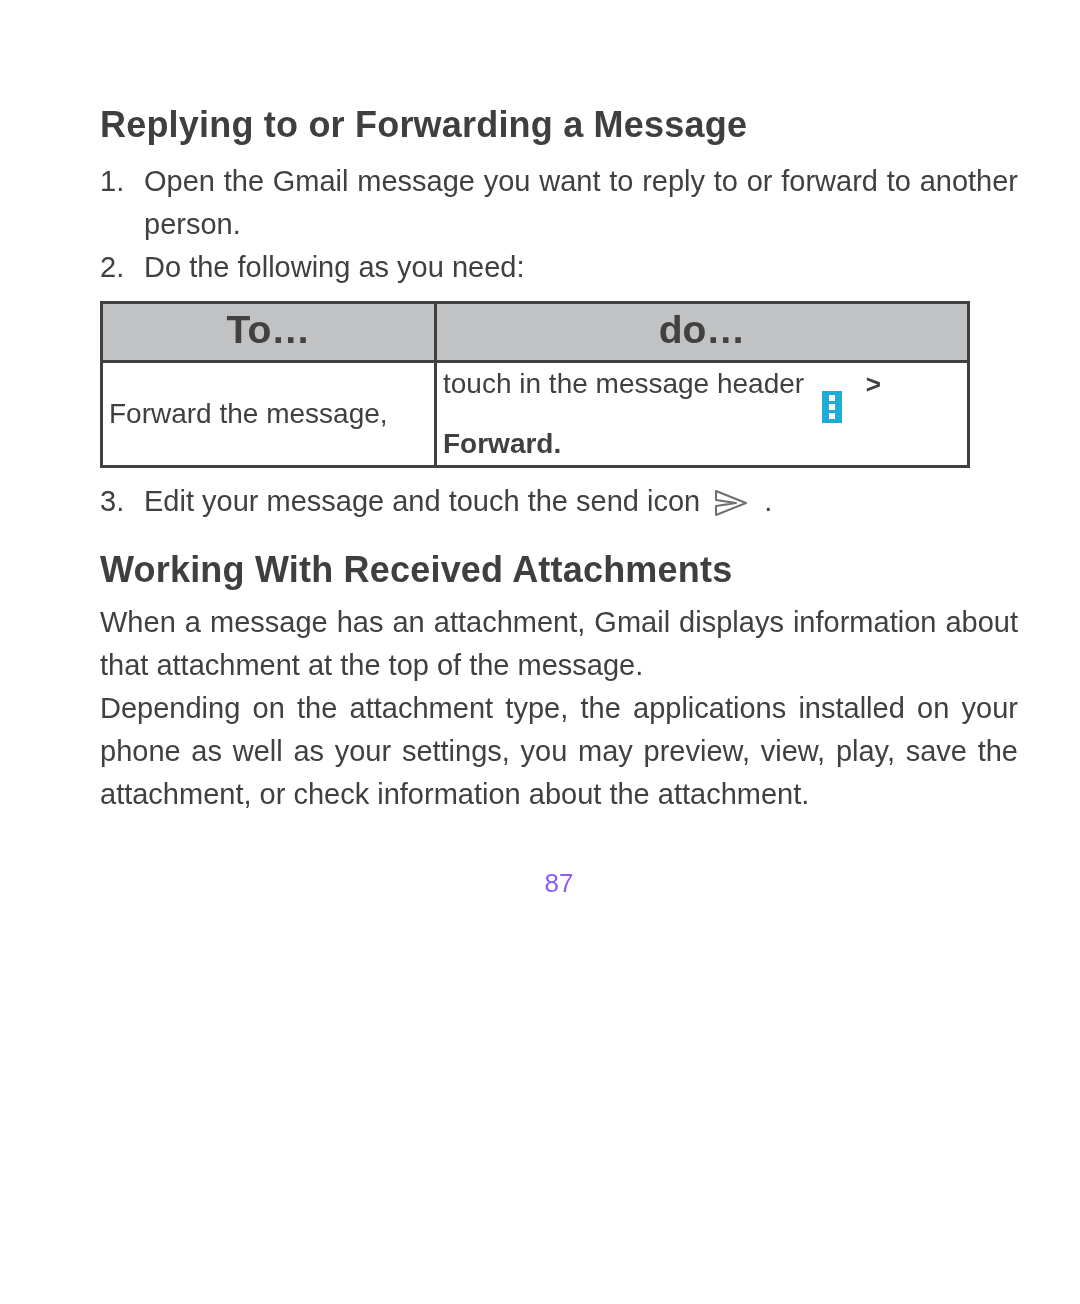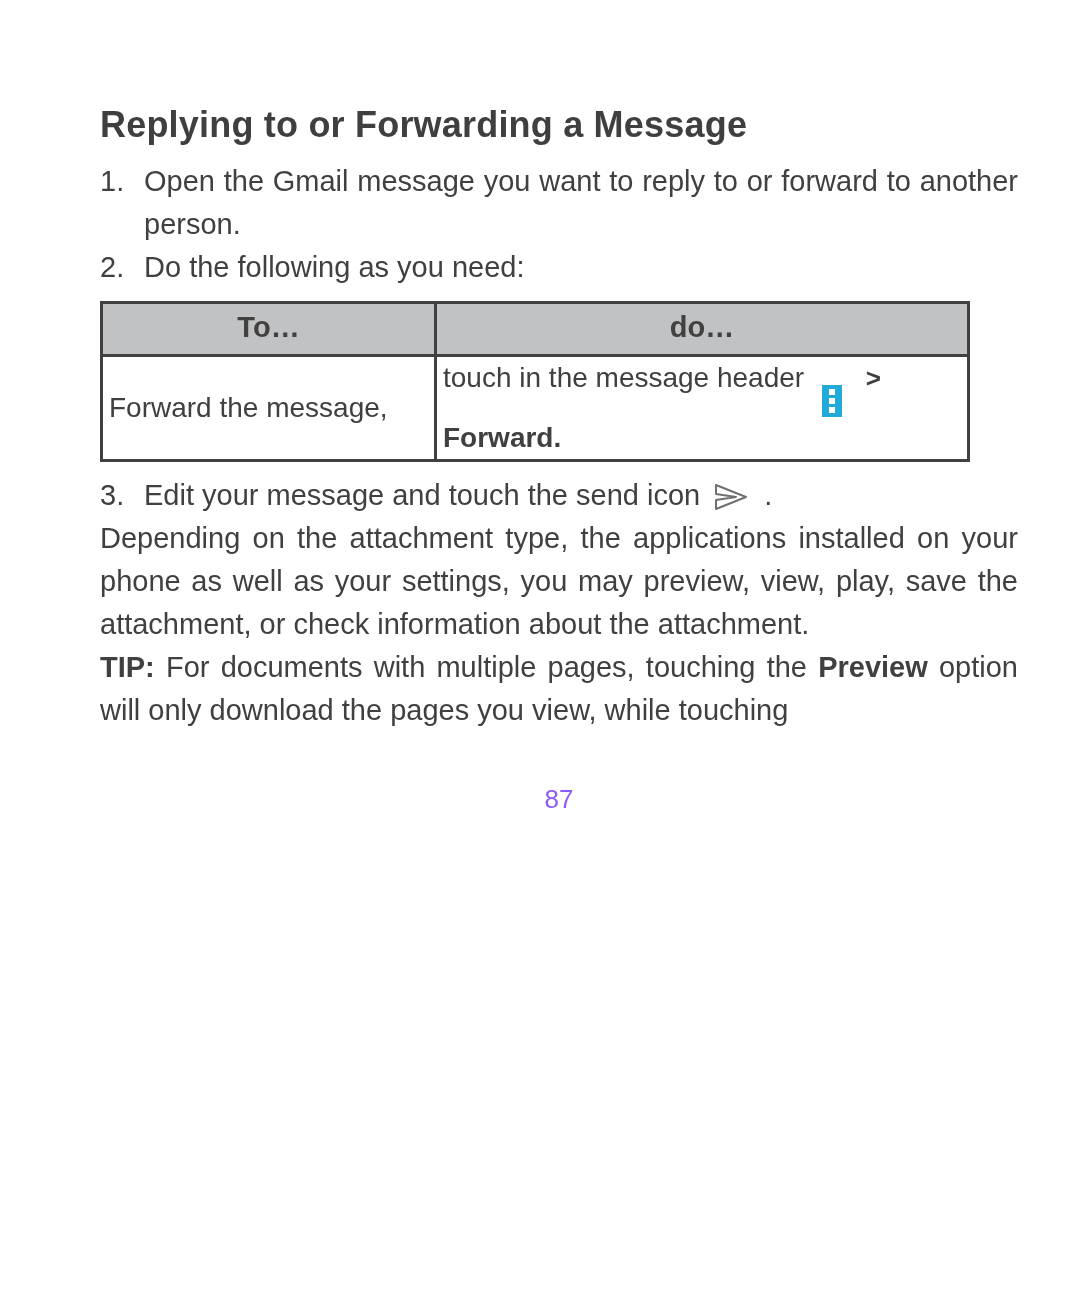--- a/index.html
+++ b/index.html
@@ -52,21 +52,21 @@
   th, td {
     border: 3px solid #404040;
     vertical-align: middle;
   }
   th {
     background: #c1c2c3;
     color: #414141;
     font-weight: bold;
     text-align: center;
     padding: 4px 8px 8px 8px;
-    font-size: 29px;
+    font-size: 39px;
     height: 38px;
   }
   td {
     padding: 0 6px;
     color: #404040;
     font-size: 28px;
     line-height: 42px;
     height: 56px;
   }
   col.left { width: 335px; }
@@ -197,21 +197,20 @@
       <span>Edit your message and touch the send icon</span>
       <span class="icon-send">
         <svg width="34" height="28" viewBox="0 0 34 28">
           <path d="M2 2 L32 14 L2 26 L2 17 L22 14 L2 11 Z" fill="none" stroke="#6f6f6f" stroke-width="2" stroke-linejoin="round"></path>
         </svg>
       </span>
       <span>.</span>
     </div>
   </div>
 
-
+  <h2 class="h2-second">Working With Received Attachments</h2>
+
+  <p class="para">When a message has an attachment, Gmail displays information about that attachment at the top of the message.</p>
   <p class="para">Depending on the attachment type, the applications installed on your phone as well as your settings, you may preview, view, play, save the attachment, or check information about the attachment.</p>
-  <p class="para">
-    <span class="bold">TIP:</span><span> For documents with multiple pages, touching the </span><span class="bold">Preview</span><span> option will only download the pages you view, while touching</span>
-  </p>
 
   <div class="pagenum">87</div>
 
 </div>
 
 </body></html>

